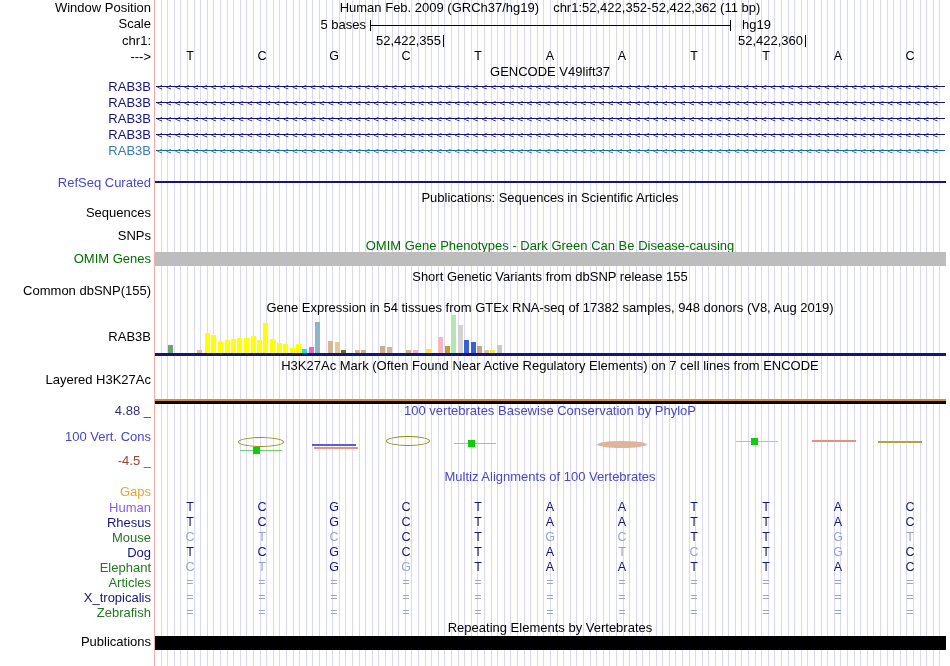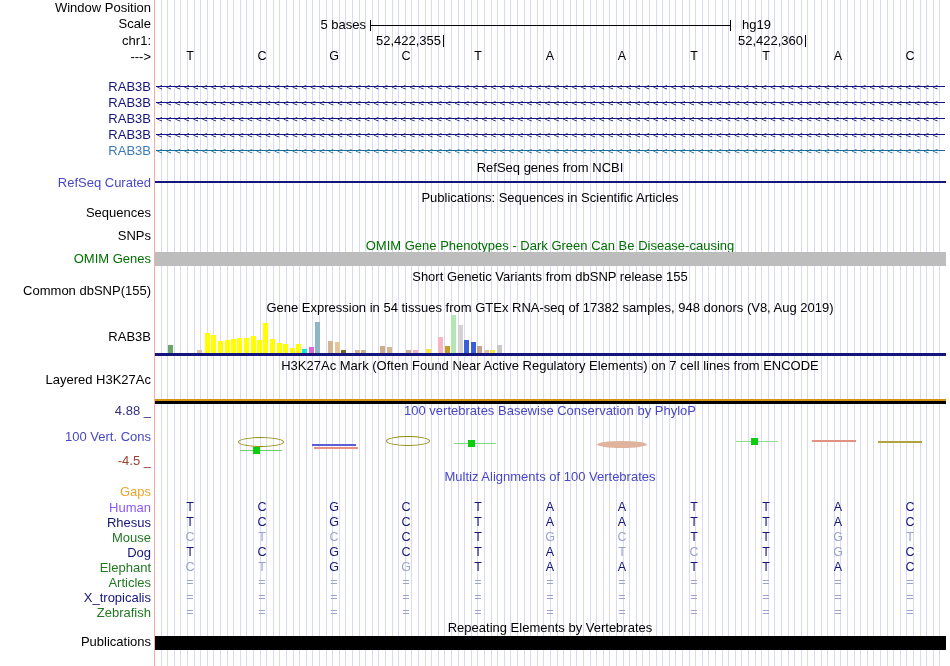--- a/index.html
+++ b/index.html
@@ -24,20 +24,21 @@
 </style>
 </head>
 <body>
 
 <div class="canvas" id="canvas">
 
   <div class="grid"></div>
   <div class="pinkline"></div>
 
   <div class="lbl" style="top:1px">Window Position</div>
+  <div class="hdrline"><span>Human Feb. 2009 (GRCh37/hg19)</span><span class="hdr-gap"></span><span>chr1:52,422,352-52,422,362 (11 bp)</span></div>
 
   <div class="lbl" style="top:17px">Scale</div>
   <div class="abs" style="right:584px;top:18px;font-size:13px;line-height:14px;white-space:nowrap">5 bases</div>
   <div class="hrule" style="left:370px;top:25px;width:360px;height:1px;background:#000"></div>
   <div class="tick" style="left:370px;top:20px;height:11px"></div>
   <div class="tick" style="left:730px;top:20px;height:11px"></div>
   <div class="abs" style="left:742px;top:18px;font-size:13px;line-height:14px">hg19</div>
 
   <div class="lbl" style="top:34px">chr1:</div>
   <div class="abs" style="right:509px;top:34px;font-size:13px;line-height:14px">52,422,355</div>
@@ -53,20 +54,21 @@
       <div class="seqletter" style="left: 391px; top: 50px;">C</div>
       <div class="seqletter" style="left: 463px; top: 50px;">T</div>
       <div class="seqletter" style="left: 535px; top: 50px;">A</div>
       <div class="seqletter" style="left: 607px; top: 50px;">A</div>
       <div class="seqletter" style="left: 679px; top: 50px;">T</div>
       <div class="seqletter" style="left: 751px; top: 50px;">T</div>
       <div class="seqletter" style="left: 823px; top: 50px;">A</div>
       <div class="seqletter" style="left: 895px; top: 50px;">C</div>
     </div>
 
+  <div class="title" style="top:65px">GENCODE V49lift37</div>
   <div id="gene-rows">
       <div class="lbl" style="top: 80px; color: rgb(20, 20, 125);">RAB3B</div>
       <div class="generow" style="top: 80px;">
         <div class="geneline" style="background: rgb(20, 20, 125);"></div>
         <div class="genearrows" style="color: rgb(20, 20, 125);">&lt;&lt;&lt;&lt;&lt;&lt;&lt;&lt;&lt;&lt;&lt;&lt;&lt;&lt;&lt;&lt;&lt;&lt;&lt;&lt;&lt;&lt;&lt;&lt;&lt;&lt;&lt;&lt;&lt;&lt;&lt;&lt;&lt;&lt;&lt;&lt;&lt;&lt;&lt;&lt;&lt;&lt;&lt;&lt;&lt;&lt;&lt;&lt;&lt;&lt;&lt;&lt;&lt;&lt;&lt;&lt;&lt;&lt;&lt;&lt;&lt;&lt;&lt;&lt;&lt;&lt;&lt;&lt;&lt;&lt;&lt;&lt;&lt;&lt;&lt;&lt;&lt;&lt;&lt;&lt;&lt;&lt;&lt;&lt;&lt;&lt;&lt;</div>
       </div>
       <div class="lbl" style="top: 96px; color: rgb(20, 20, 125);">RAB3B</div>
       <div class="generow" style="top: 96px;">
         <div class="geneline" style="background: rgb(20, 20, 125);"></div>
         <div class="genearrows" style="color: rgb(20, 20, 125);">&lt;&lt;&lt;&lt;&lt;&lt;&lt;&lt;&lt;&lt;&lt;&lt;&lt;&lt;&lt;&lt;&lt;&lt;&lt;&lt;&lt;&lt;&lt;&lt;&lt;&lt;&lt;&lt;&lt;&lt;&lt;&lt;&lt;&lt;&lt;&lt;&lt;&lt;&lt;&lt;&lt;&lt;&lt;&lt;&lt;&lt;&lt;&lt;&lt;&lt;&lt;&lt;&lt;&lt;&lt;&lt;&lt;&lt;&lt;&lt;&lt;&lt;&lt;&lt;&lt;&lt;&lt;&lt;&lt;&lt;&lt;&lt;&lt;&lt;&lt;&lt;&lt;&lt;&lt;&lt;&lt;&lt;&lt;&lt;&lt;&lt;&lt;</div>
@@ -81,21 +83,20 @@
         <div class="geneline" style="background: rgb(20, 20, 125);"></div>
         <div class="genearrows" style="color: rgb(20, 20, 125);">&lt;&lt;&lt;&lt;&lt;&lt;&lt;&lt;&lt;&lt;&lt;&lt;&lt;&lt;&lt;&lt;&lt;&lt;&lt;&lt;&lt;&lt;&lt;&lt;&lt;&lt;&lt;&lt;&lt;&lt;&lt;&lt;&lt;&lt;&lt;&lt;&lt;&lt;&lt;&lt;&lt;&lt;&lt;&lt;&lt;&lt;&lt;&lt;&lt;&lt;&lt;&lt;&lt;&lt;&lt;&lt;&lt;&lt;&lt;&lt;&lt;&lt;&lt;&lt;&lt;&lt;&lt;&lt;&lt;&lt;&lt;&lt;&lt;&lt;&lt;&lt;&lt;&lt;&lt;&lt;&lt;&lt;&lt;&lt;&lt;&lt;&lt;</div>
       </div>
       <div class="lbl" style="top: 144px; color: rgb(61, 122, 184);">RAB3B</div>
       <div class="generow" style="top: 144px;">
         <div class="geneline" style="background: rgb(27, 109, 155);"></div>
         <div class="genearrows" style="color: rgb(27, 109, 155);">&lt;&lt;&lt;&lt;&lt;&lt;&lt;&lt;&lt;&lt;&lt;&lt;&lt;&lt;&lt;&lt;&lt;&lt;&lt;&lt;&lt;&lt;&lt;&lt;&lt;&lt;&lt;&lt;&lt;&lt;&lt;&lt;&lt;&lt;&lt;&lt;&lt;&lt;&lt;&lt;&lt;&lt;&lt;&lt;&lt;&lt;&lt;&lt;&lt;&lt;&lt;&lt;&lt;&lt;&lt;&lt;&lt;&lt;&lt;&lt;&lt;&lt;&lt;&lt;&lt;&lt;&lt;&lt;&lt;&lt;&lt;&lt;&lt;&lt;&lt;&lt;&lt;&lt;&lt;&lt;&lt;&lt;&lt;&lt;&lt;&lt;&lt;</div>
       </div>
     </div>
 
-  <div class="title" style="top:161px">RefSeq genes from NCBI</div>
   <div class="lbl" style="top:176px;color:#4747c7">RefSeq Curated</div>
   <div class="hrule" style="left:155px;top:181px;width:791px;height:2px;background:#14147d"></div>
 
   <div class="title" style="top:191px">Publications: Sequences in Scientific Articles</div>
   <div class="lbl" style="top:206px">Sequences</div>
   <div class="lbl" style="top:229px">SNPs</div>
 
   <div class="title" style="top:239px;color:#006f00">OMIM Gene Phenotypes - Dark Green Can Be Disease-causing</div>
   <div class="lbl" style="top:252px;color:#006f00">OMIM Genes</div>
   <div class="hrule" style="left:155px;top:252px;width:791px;height:14px;background:#bdbdbd"></div>

